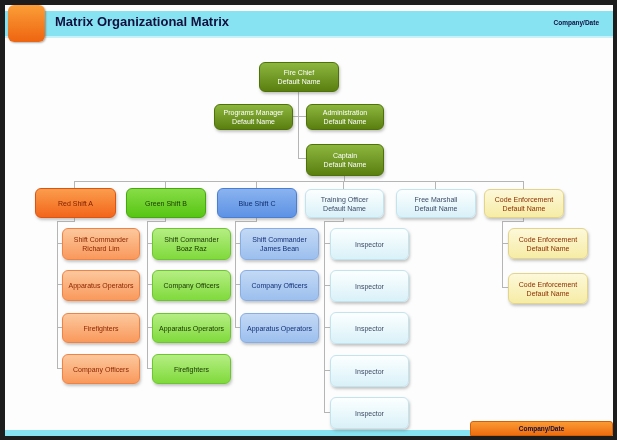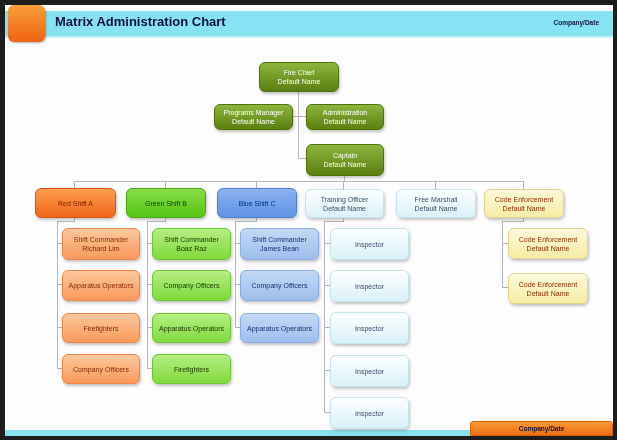--- a/index.html
+++ b/index.html
@@ -68,21 +68,21 @@
 </style>
 </head>
 <body>
 
 <div id="stage">
   <div id="frame"></div>
 
   <div id="band"></div>
   <div id="band-edge"></div>
   <div id="logo"></div>
-  <div id="title">Matrix Administration Chart</div>
+  <div id="title">Matrix Organizational Matrix</div>
   <div id="hdr-date">Company/Date</div>
 
   <div class="vl" style="left:298px;top:90px;height:68px"></div>
   <div class="hl" style="left:291px;top:116px;width:15px"></div>
   <div class="hl" style="left:298px;top:158px;width:8px"></div>
   <div class="vl" style="left:344px;top:174px;height:8px"></div>
   <div class="hl" style="left:74px;top:181px;width:449px"></div>
   <div class="vl" style="left:74px;top:181px;height:7px"></div>
   <div class="vl" style="left:165px;top:181px;height:7px"></div>
   <div class="vl" style="left:256px;top:181px;height:7px"></div>

